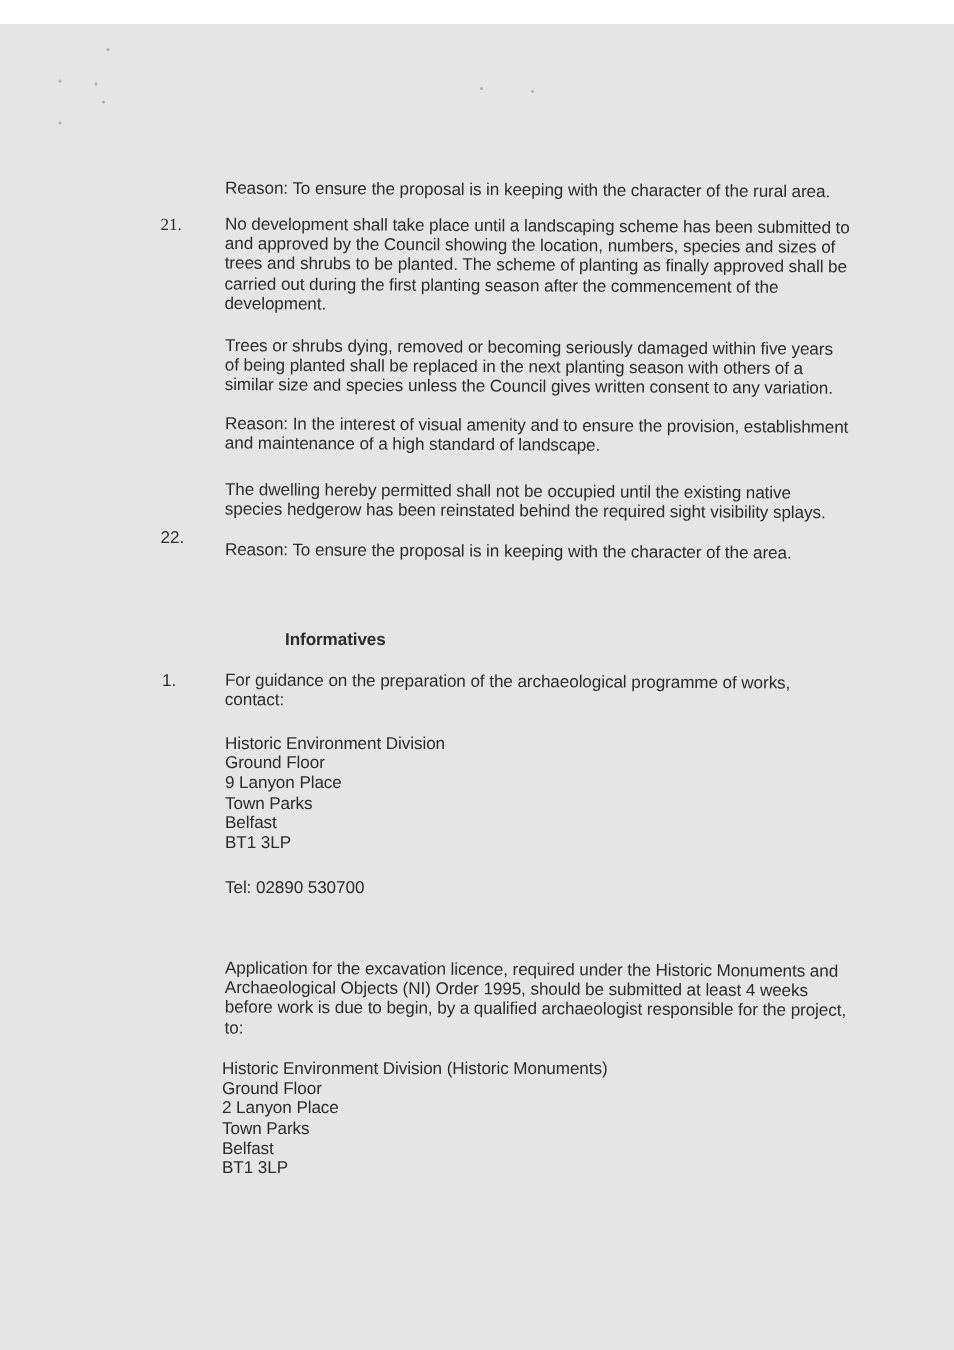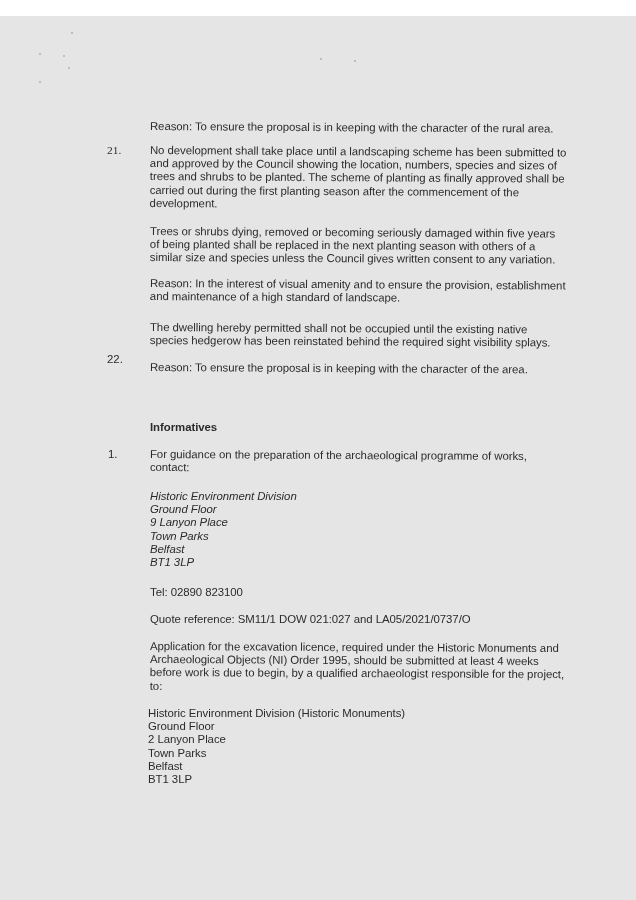--- a/index.html
+++ b/index.html
@@ -41,20 +41,21 @@
       white-space: pre-line;
     }
     .num {
       position: absolute;
       left: 107px;
       font-size: 11.4px;
       line-height: 13.2px;
     }
     .heading {
       font-weight: bold;
+      margin-left: 40px;
     }
     .address p { white-space: pre-line; }
   </style>
 </head>
 <body>
 
 <div class="page">
 
   <div class="scan-specks">
     <span style="left:71px;top:16px;"></span>
@@ -98,36 +99,33 @@
   </div>
 
   <div class="block heading" style="top:405px;">Informatives</div>
 
   <div class="num" style="top:432px;left:108px;">1.</div>
   <div class="block" style="top:432px;transform:rotate(0.3deg);transform-origin:left top;">
     <p>For guidance on the preparation of the archaeological programme of works,
 contact:</p>
   </div>
 
-  <div class="block address" style="top:474px;font-style:italic;">
+  <div class="block address" style="top:474px;">
     <p>Historic Environment Division
 Ground Floor
 9 Lanyon Place
 Town Parks
 Belfast
 BT1 3LP</p>
   </div>
 
   <div class="block" style="top:570px;">
-    <p>Tel: 02890 823100</p>
+    <p>Tel: 02890 530700</p>
   </div>
 
-  <div class="block" style="top:597px;">
-    <p>Quote reference: SM11/1 DOW 021:027 and LA05/2021/0737/O</p>
-  </div>
 
   <div class="block" style="top:624px;width:460px;transform:rotate(0.3deg);transform-origin:left top;">
     <p>Application for the excavation licence, required under the Historic Monuments and
 Archaeological Objects (NI) Order 1995, should be submitted at least 4 weeks
 before work is due to begin, by a qualified archaeologist responsible for the project,
 to:</p>
   </div>
 
   <div class="block address" style="top:691px;left:148px;">
     <p>Historic Environment Division (Historic Monuments)

